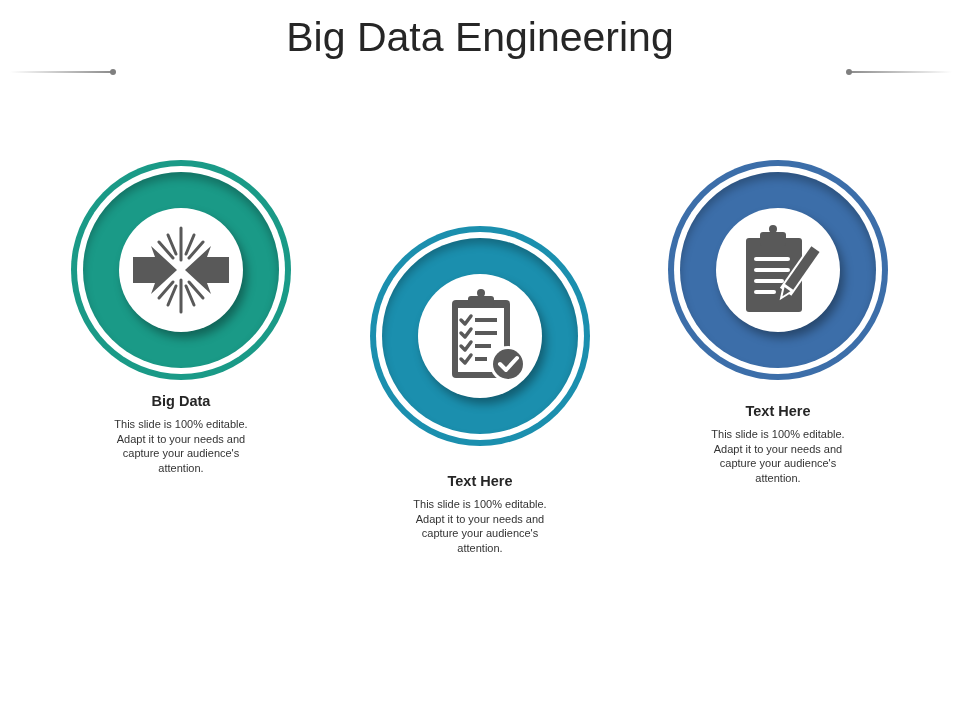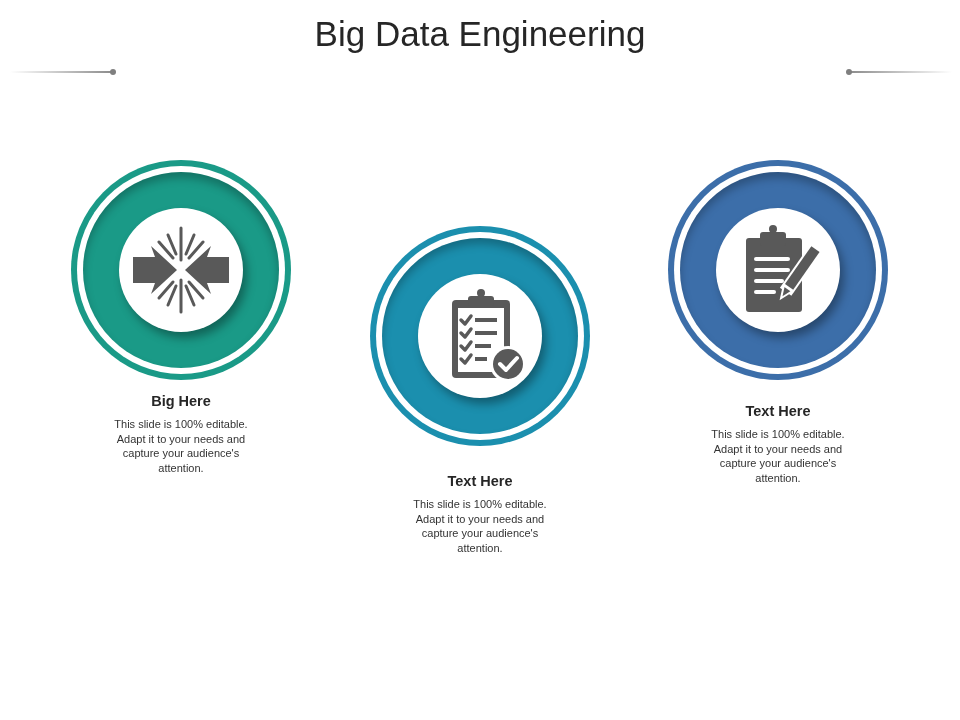--- a/index.html
+++ b/index.html
@@ -1,19 +1,19 @@
 <!DOCTYPE html>
 <html><head>
 <meta charset="utf-8">
 <style>
   html, body { margin:0; padding:0; }
   body { width:960px; height:720px; background:#ffffff; position:relative; overflow:hidden;
          font-family:"Liberation Sans", sans-serif; color:#222; }
   .title { position:absolute; left:0; top:14px; width:960px; text-align:center;
-           font-size:35px; color:#262626; letter-spacing:0px; }
+           font-size:41px; color:#262626; letter-spacing:0px; }
   .deco { position:absolute; top:71px; height:2px; }
   .deco.left { left:10px; width:104px; background:linear-gradient(to right, rgba(150,150,150,0), #8a8a8a); }
   .deco.right { left:848px; width:104px; background:linear-gradient(to left, rgba(150,150,150,0), #8a8a8a); }
   .dot { position:absolute; top:69px; width:6px; height:6px; border-radius:50%; background:#7f7f7f; }
   .dot.left { left:110px; } .dot.right { left:846px; }
 
   .item { position:absolute; width:220px; }
   .ring-outer { position:absolute; width:220px; height:220px; border-radius:50%; box-sizing:border-box; }
   .ring-gap { position:absolute; left:6px; top:6px; width:208px; height:208px; border-radius:50%; background:#fff; }
   .ring-main { position:absolute; left:12px; top:12px; width:196px; height:196px; border-radius:50%;
@@ -55,21 +55,21 @@
         <line x1="28" y1="22" x2="42" y2="38"></line>
         <line x1="72" y1="22" x2="58" y2="38"></line>
         <line x1="28" y1="78" x2="42" y2="62"></line>
         <line x1="72" y1="78" x2="58" y2="62"></line>
       </g>
     </svg>
   </div>
 </div>
 <div class="caption" style="left:91px; top:392px;">
   <div class="head">
-    <div>Big Here</div>
+    <div>Big Data</div>
   </div>
   <div class="body" style="width:140px; margin-left:20px;">This slide is 100% editable. Adapt it to your needs and capture your audience's attention.</div>
 </div>
 
 <div class="item" style="left:370px; top:226px; height:220px;">
   <div class="ring-outer" style="background:#1b8fae;"></div>
   <div class="ring-gap"></div>
   <div class="ring-main" style="background:#1b8fae;"></div>
   <div class="disc">
     <svg viewBox="0 0 100 100">

